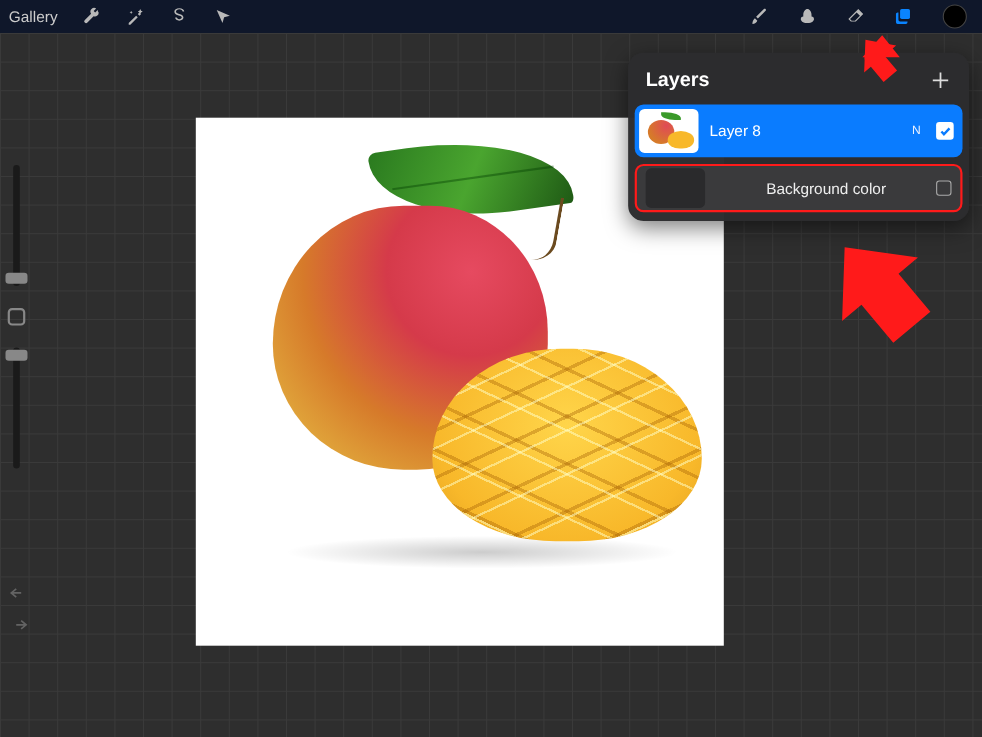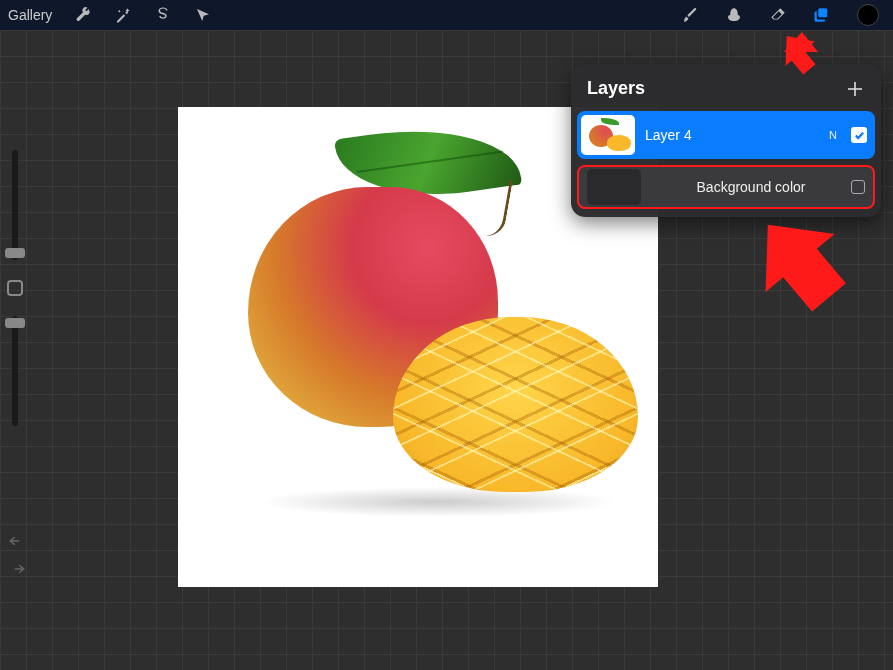--- a/index.html
+++ b/index.html
@@ -182,21 +182,21 @@
     left: 80px; bottom: 70px;
     width: 360px; height: 30px;
     background: radial-gradient(ellipse, rgba(0,0,0,.2), rgba(0,0,0,0) 70%);
     border-radius:50%;
   }
 
   
   .layers-panel {
     position: absolute;
     right: 12px;
-    top: 64px;
+    top: 48px;
     width: 310px;
     background: rgba(44,44,46,0.98);
     border-radius: 14px;
     padding-bottom: 8px;
     z-index: 10;
     box-shadow: 0 6px 20px rgba(0,0,0,.5);
   }
   .lp-header {
     display: flex;
     align-items: center;
@@ -411,21 +411,21 @@
         </svg>
     </div>
   </div>
 
   <div class="layer-row selected">
     <div class="layer-thumb">
       <div class="mini-leaf"></div>
       <div class="mini-mango"></div>
       <div class="mini-cut"></div>
     </div>
-    <div class="layer-name">Layer 4</div>
+    <div class="layer-name">Layer 8</div>
     <div class="blend-mode">N</div>
     <div class="vis-check">
       <svg viewBox="0 0 12 12">
           <path d="M2 6l2.5 2.8L10 3"></path>
         </svg>
     </div>
   </div>
 
   <div class="bg-row">
     <div class="bg-swatch"></div>

